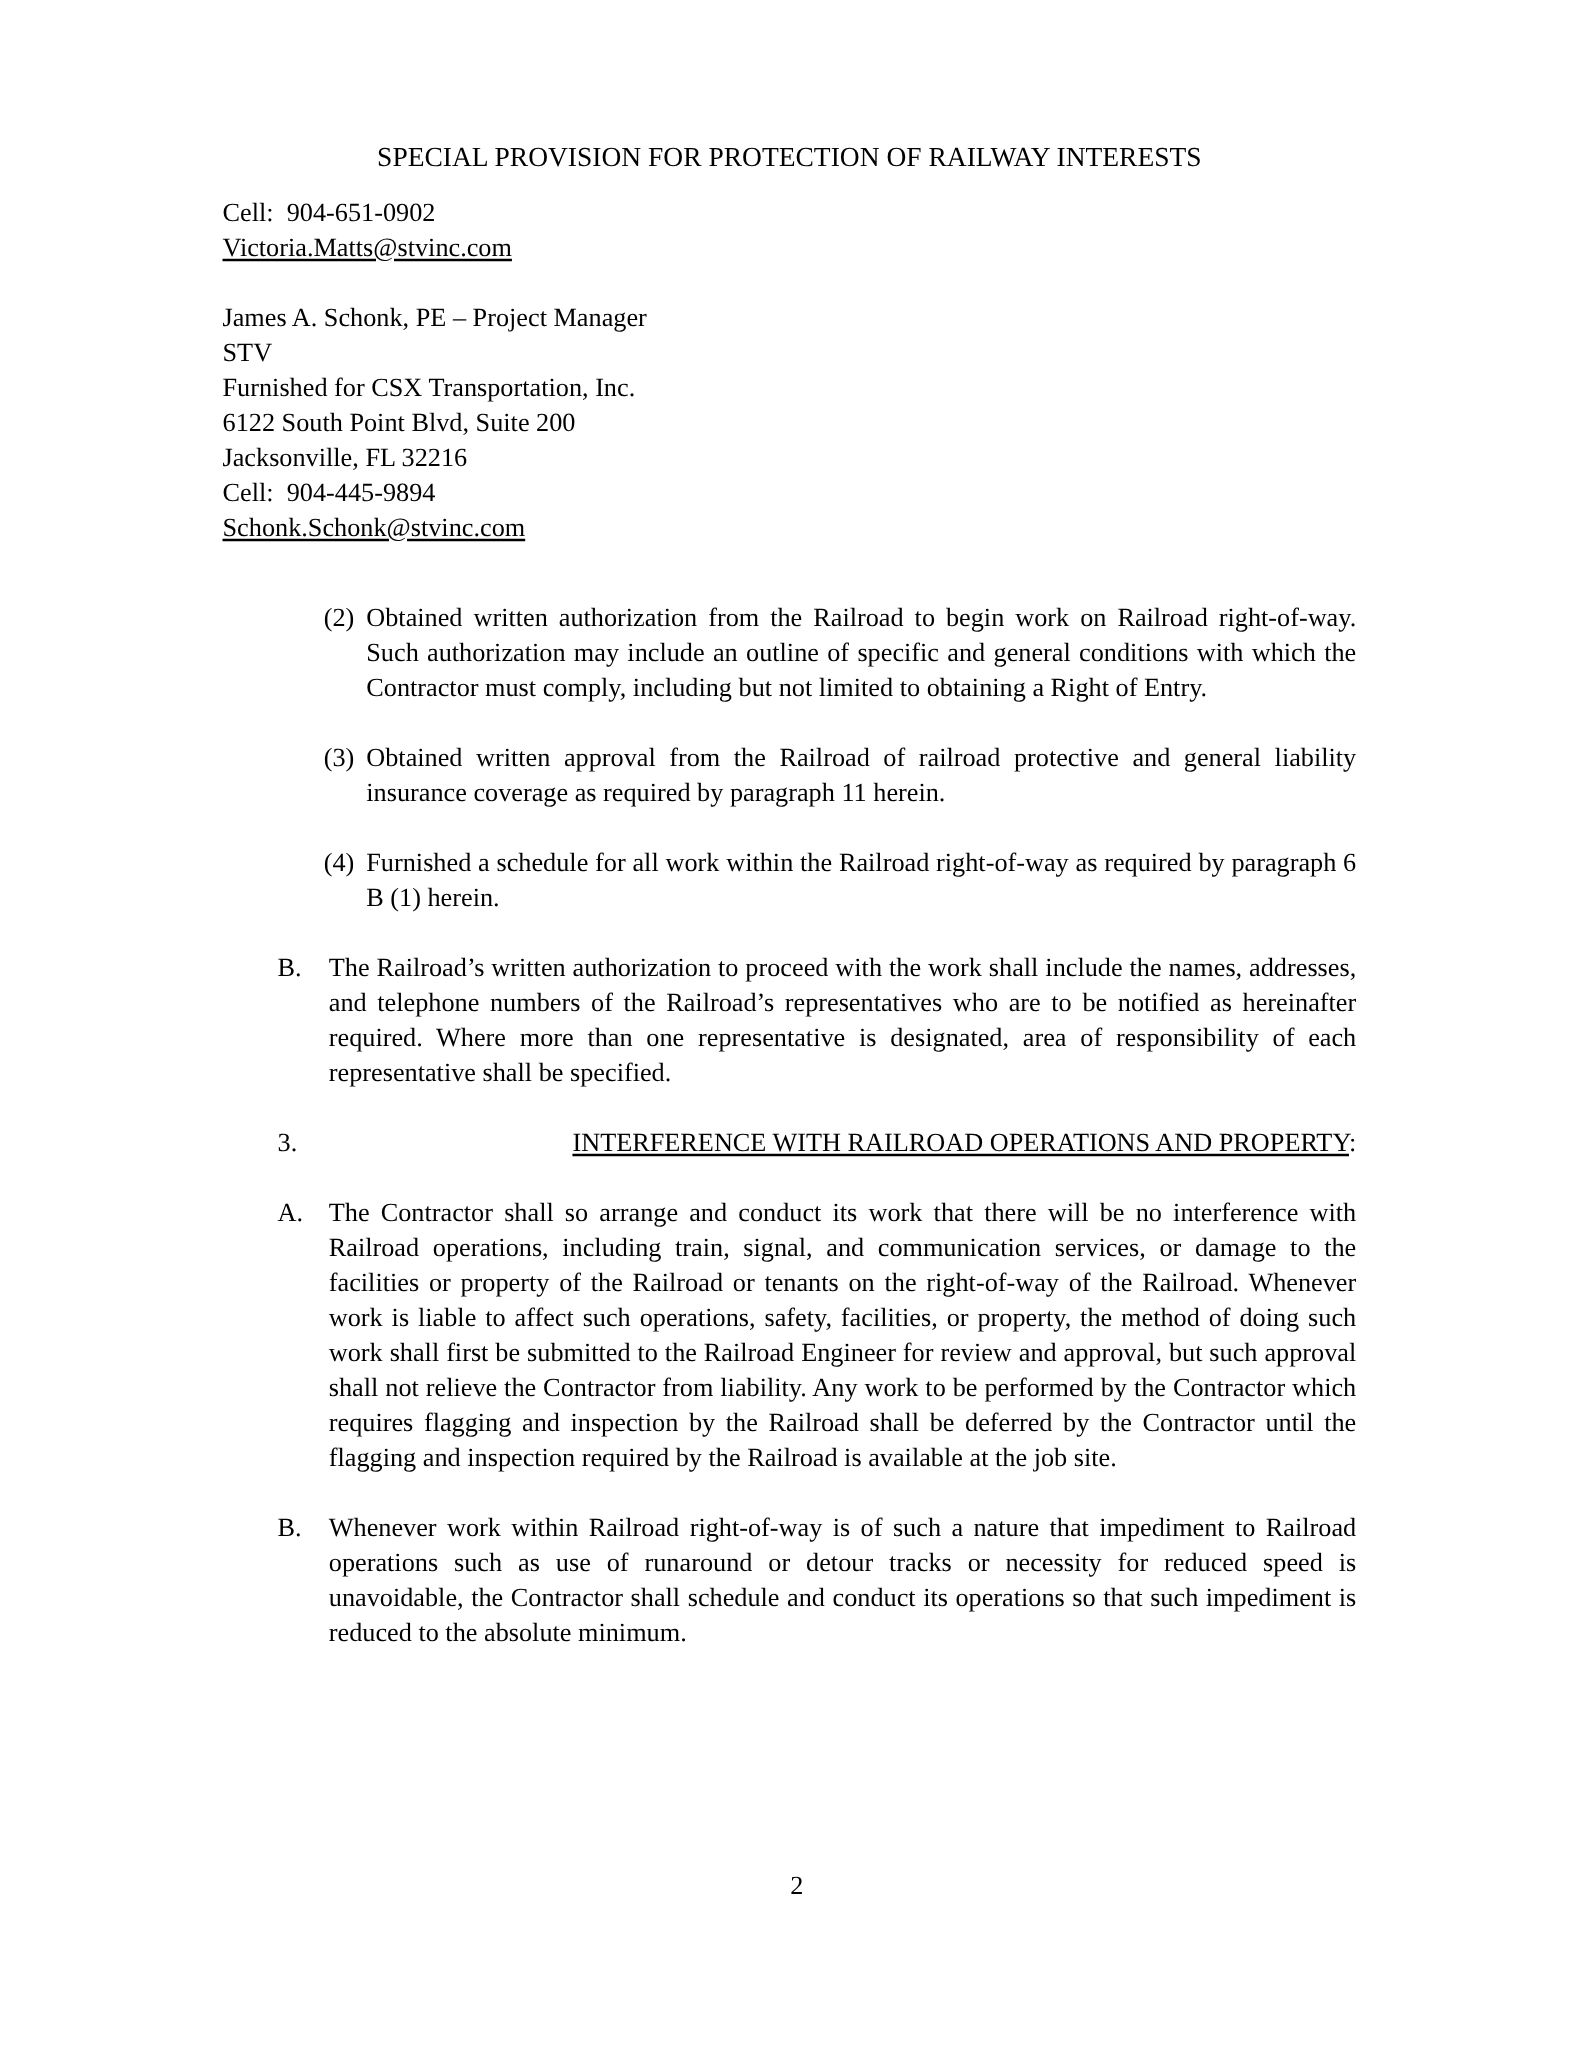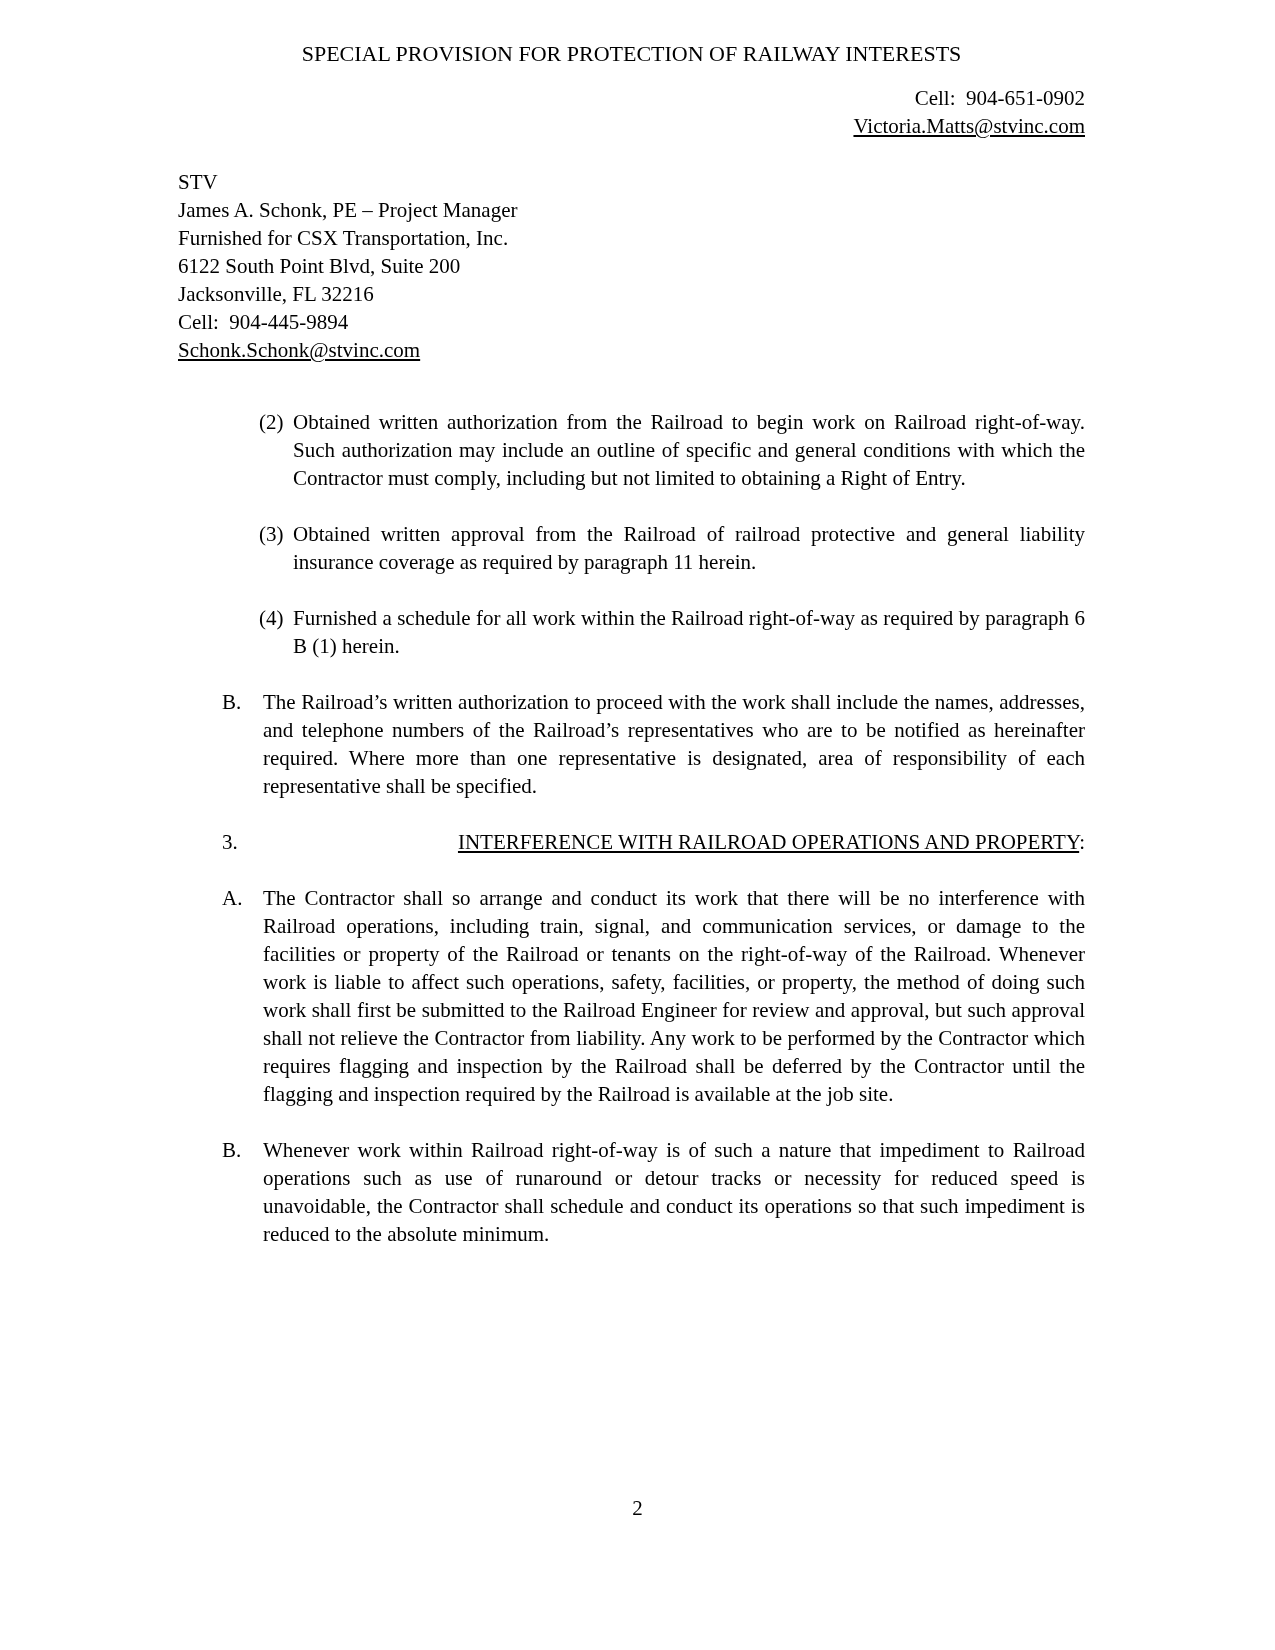--- a/index.html
+++ b/index.html
@@ -12,36 +12,35 @@
     width: 1275px;
     height: 1650px;
     background: #ffffff;
     color: #000000;
     font-family: "Liberation Serif", "DejaVu Serif", serif;
     font-size: 21px;
     line-height: 28px;
     overflow: hidden;
   }
   .content {
-    padding: 40px 190px 0 178px;
+    padding: 112px 190px 0 178px;
   }
   .doc-title {
     text-align: center;
     font-size: 22px;
     white-space: nowrap;
   }
   .line {
     min-height: 28px;
   }
   .pre {
     white-space: pre-wrap;
   }
   .top-contact {
     margin-top: 16px;
-    text-align: right;
   }
   .and-line {
     margin-top: 28px;
   }
   .james-block {
     margin-top: 28px;
   }
   a.email-link {
     color: #000000;
     text-decoration: underline;
@@ -99,22 +98,22 @@
 
     <div class="top-contact">
       <div class="line pre">Cell:  904-651-0902</div>
       <div class="line">
         <a class="email-link" href="#">Victoria.Matts@stvinc.com</a>
       </div>
     </div>
 
 
     <div class="james-block">
+      <div class="line">James A. Schonk, PE – Project Manager</div>
       <div class="line">STV</div>
-      <div class="line">James A. Schonk, PE – Project Manager</div>
       <div class="line">Furnished for CSX Transportation, Inc.</div>
       <div class="line">6122 South Point Blvd, Suite 200</div>
       <div class="line">Jacksonville, FL 32216</div>
       <div class="line pre">Cell:  904-445-9894</div>
       <div class="line">
         <a class="email-link" href="#">Schonk.Schonk@stvinc.com</a>
       </div>
     </div>
 
     <div class="li l2 first-item">

